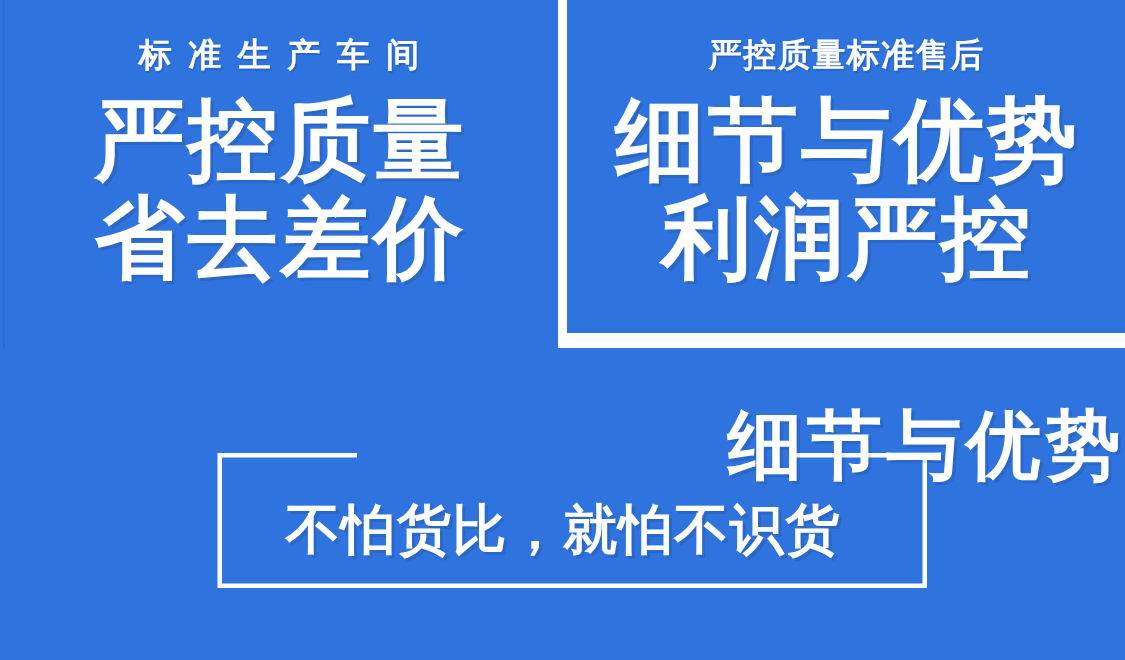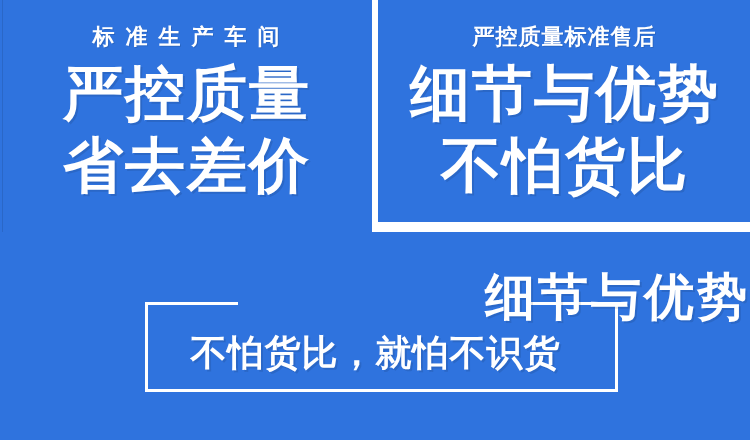--- a/index.html
+++ b/index.html
@@ -71,21 +71,21 @@
     color: #ffffff;
     font-weight: bold;
     font-size: 60px;
     line-height: 1.08;
     white-space: nowrap;
     letter-spacing: 2px;
     text-indent: 2px;
     text-shadow: 2px 2px 0 rgba(0, 0, 0, 0.10);
   }
   .headline-1 { margin-top: 14px; }
-  .headline-2 { margin-top: 7px; }
+  .headline-2 { margin-top: 0; }
 
   
   .bottom-inner {
     position: absolute;
     left: 0; right: 0; top: 0; bottom: 0;
   }
 
   .feature-box {
     position: absolute;
     left: 145px;
@@ -148,21 +148,21 @@
       <div class="kicker kicker-wide">标准生产车间</div>
       <div class="headline headline-1">严控质量</div>
       <div class="headline headline-2">省去差价</div>
     </div>
   </div>
 
   <div class="panel panel-tr">
     <div class="panel-inner">
       <div class="kicker kicker-tight">严控质量标准售后</div>
       <div class="headline headline-1">细节与优势</div>
-      <div class="headline headline-2">不怕货比</div>
+      <div class="headline headline-2">利润严控</div>
     </div>
   </div>
 
   <div class="panel panel-bottom">
     <div class="bottom-inner">
       <div class="feature-box"></div>
       <div class="feature-box-mask"></div>
       <div class="feature-title">细节与优势</div>
       <div class="feature-sub">不怕货比，就怕不识货</div>
     </div>

